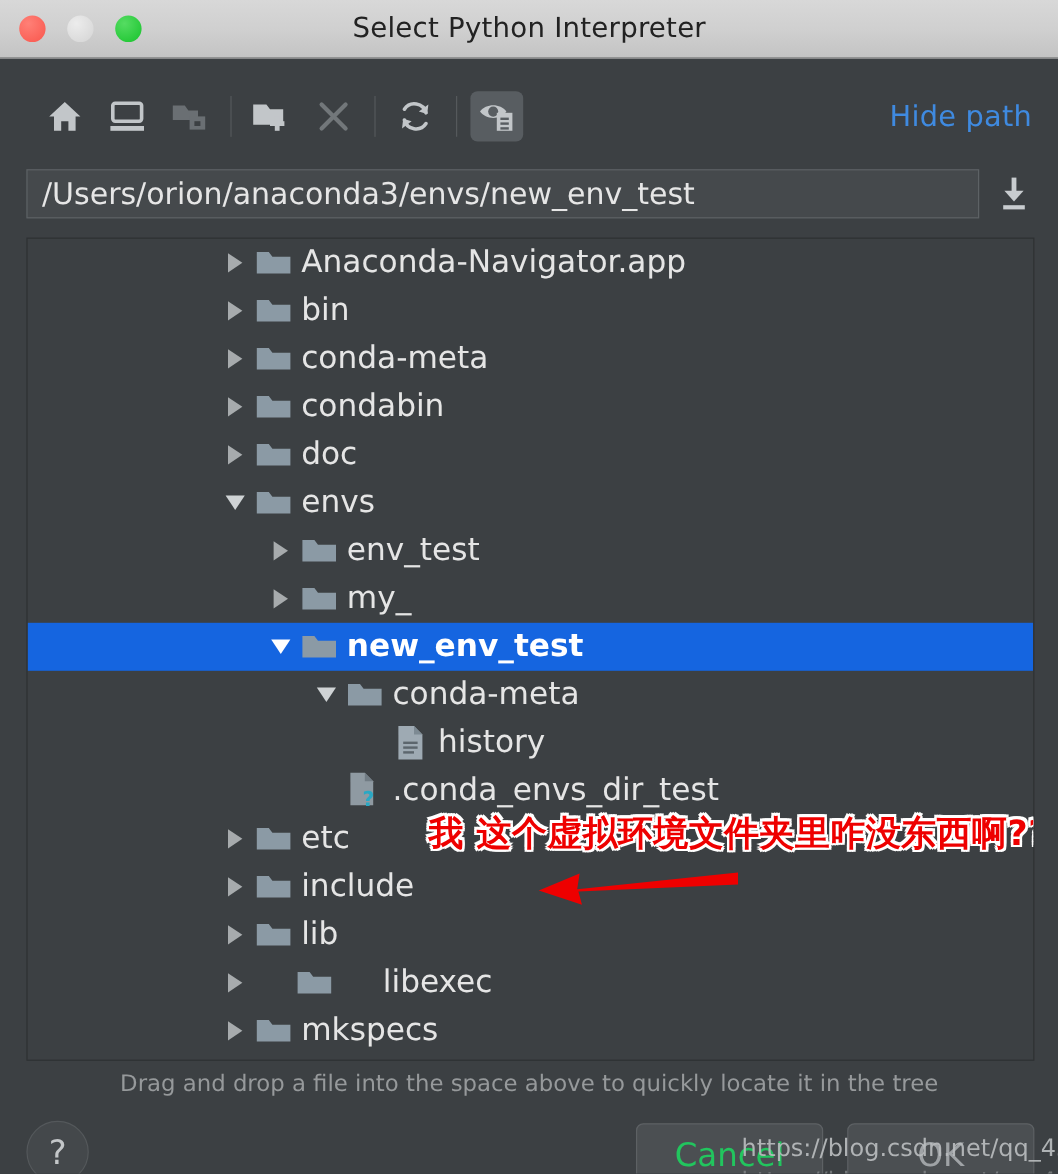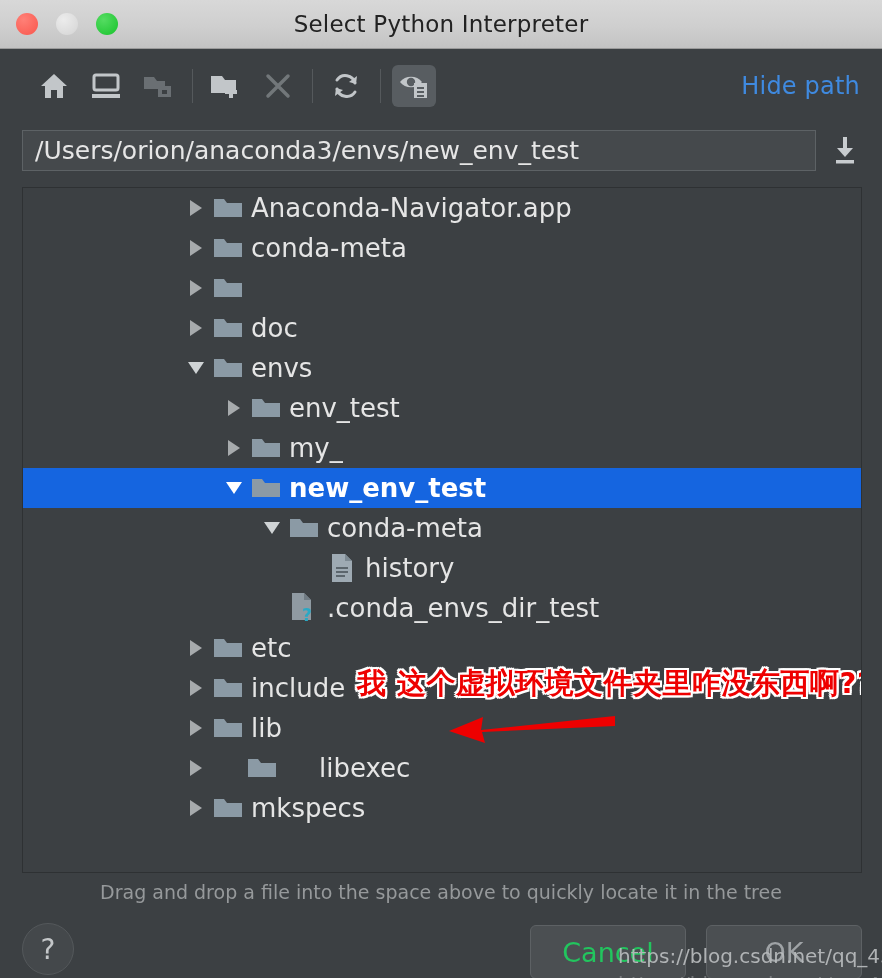--- a/index.html
+++ b/index.html
@@ -56,21 +56,21 @@
     color: #222222;
     letter-spacing: 0.2px;
     pointer-events: none;
   }
 
   
   #toolbar {
     flex: 0 0 66px;
     display: flex;
     align-items: center;
-    padding: 4px 22px 0 32px;
+    padding: 15px 22px 0 32px;
     position: relative;
   }
   .tb-btn {
     width: 44px;
     height: 42px;
     display: flex;
     align-items: center;
     justify-content: center;
     border-radius: 6px;
     margin-right: 8px;
@@ -386,31 +386,43 @@
         </div>
         <div class="row" style="padding-left: 160px;">
           <div class="twisty">
             <span class="tri collapsed"></span>
           </div>
           <div class="icon-wrap">
             <svg width="30" height="24" viewBox="0 0 30 24">
               <path d="M1 3 h10 l3 4 h15 v14 h-28 z" fill="#8b9aa5"></path>
             </svg>
           </div>
+          <div class="row-label">bin</div>
+        </div>
+        <div class="row" style="padding-left: 160px;">
+          <div class="twisty">
+            <span class="tri collapsed"></span>
+          </div>
+          <div class="icon-wrap">
+            <svg width="30" height="24" viewBox="0 0 30 24">
+              <path d="M1 3 h10 l3 4 h15 v14 h-28 z" fill="#8b9aa5"></path>
+            </svg>
+          </div>
           <div class="row-label">conda-meta</div>
         </div>
         <div class="row" style="padding-left: 160px;">
           <div class="twisty">
             <span class="tri collapsed"></span>
           </div>
           <div class="icon-wrap">
             <svg width="30" height="24" viewBox="0 0 30 24">
               <path d="M1 3 h10 l3 4 h15 v14 h-28 z" fill="#8b9aa5"></path>
             </svg>
           </div>
+          <div class="row-label">condabin</div>
         </div>
         <div class="row" style="padding-left: 160px;">
           <div class="twisty">
             <span class="tri collapsed"></span>
           </div>
           <div class="icon-wrap">
             <svg width="30" height="24" viewBox="0 0 30 24">
               <path d="M1 3 h10 l3 4 h15 v14 h-28 z" fill="#8b9aa5"></path>
             </svg>
           </div>

